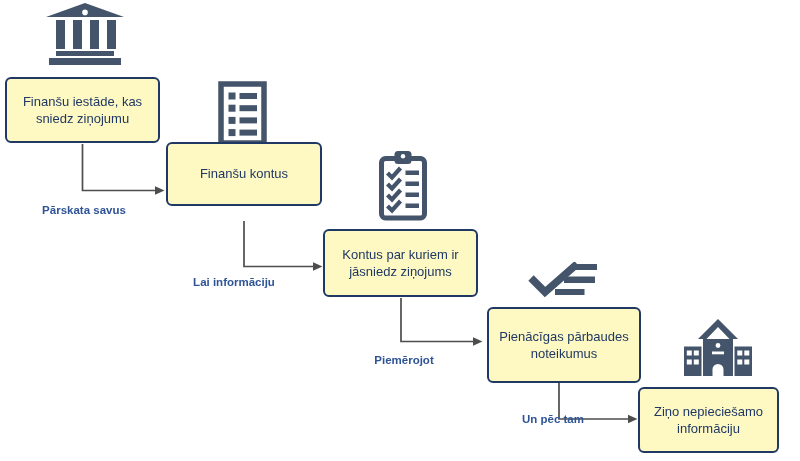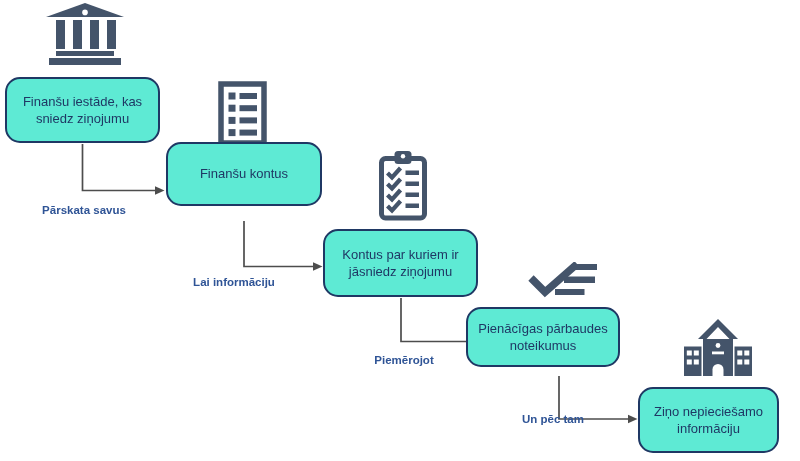--- a/index.html
+++ b/index.html
@@ -6,33 +6,33 @@
   .canvas{
     position:relative;
     width:800px;height:461px;
     background:#ffffff;
     font-family:"Liberation Sans", sans-serif;
     overflow:hidden;
   }
   .flow-box{
     position:absolute;
     box-sizing:border-box;
-    background:#5eead4;
+    background:#fef9c3;
     border:2.2px solid #1F3864;
-    border-radius:15px;
+    border-radius:6px;
     display:flex;align-items:center;justify-content:center;
     text-align:center;
     color:#1F3864;
     font-size:13px;line-height:1.33;
     padding:3px 7px;
   }
   .box-1{left:5px;top:77px;width:155px;height:66px;}
   .box-2{left:166px;top:142px;width:156px;height:64px;}
   .box-3{left:323px;top:229px;width:155px;height:68px;}
-  .box-4{left:466px;top:307px;width:154px;height:60px;}
+  .box-4{left:487px;top:307px;width:154px;height:76px;}
   .box-5{left:638px;top:387px;width:141px;height:66px;}
 
   .icon{position:absolute;}
   .icon-1{left:44px;top:3px;width:82px;height:62px;}
   .icon-2{left:218px;top:81px;width:49px;height:65px;}
   .icon-3{left:378px;top:150px;width:50px;height:71px;}
   .icon-4{left:528px;top:262px;width:70px;height:37px;}
   .icon-5{left:684px;top:319px;width:68px;height:57px;}
   .ic-fill{fill:#44546A;}
   .ic-stroke{stroke:#44546A;fill:none;}
@@ -136,21 +136,21 @@
       <polygon class="conn-head" points="482.5,341.5 473,337.2 473,345.8"></polygon>
     </g>
     <g>
       <path class="conn-path" d="M559,376 V419 H628.5"></path>
       <polygon class="conn-head" points="637.5,419 628,414.7 628,423.3"></polygon>
     </g>
   </svg>
 
   <div class="flow-box box-1">Finanšu iestāde, kas sniedz ziņojumu</div>
   <div class="flow-box box-2">Finanšu kontus</div>
-  <div class="flow-box box-3">Kontus par kuriem ir jāsniedz ziņojumu</div>
+  <div class="flow-box box-3">Kontus par kuriem ir jāsniedz ziņojums</div>
   <div class="flow-box box-4">Pienācīgas pārbaudes noteikumus</div>
   <div class="flow-box box-5">Ziņo nepieciešamo informāciju</div>
 
   <div class="conn-label label-1">Pārskata savus</div>
   <div class="conn-label label-2">Lai informāciju</div>
   <div class="conn-label label-3">Piemērojot</div>
   <div class="conn-label label-4">Un pēc tam</div>
 
 </div>
 

